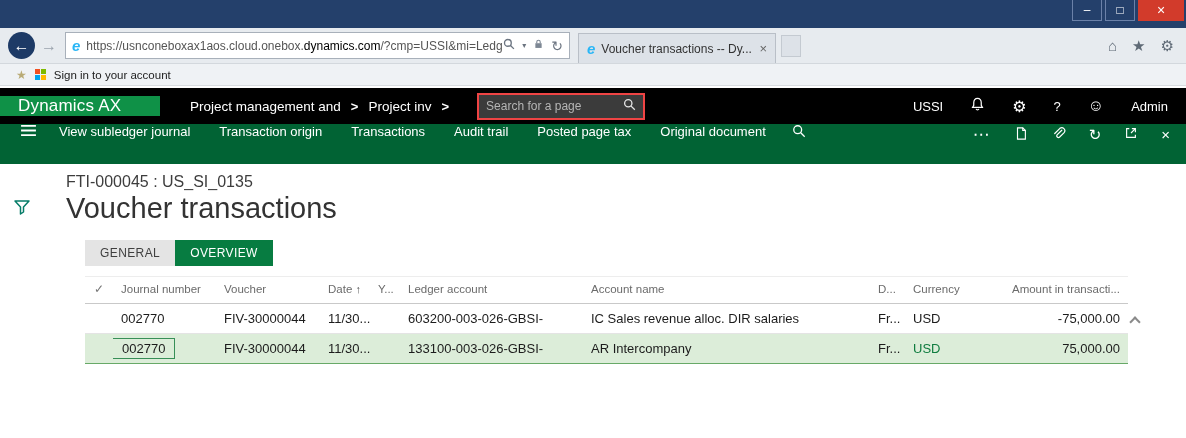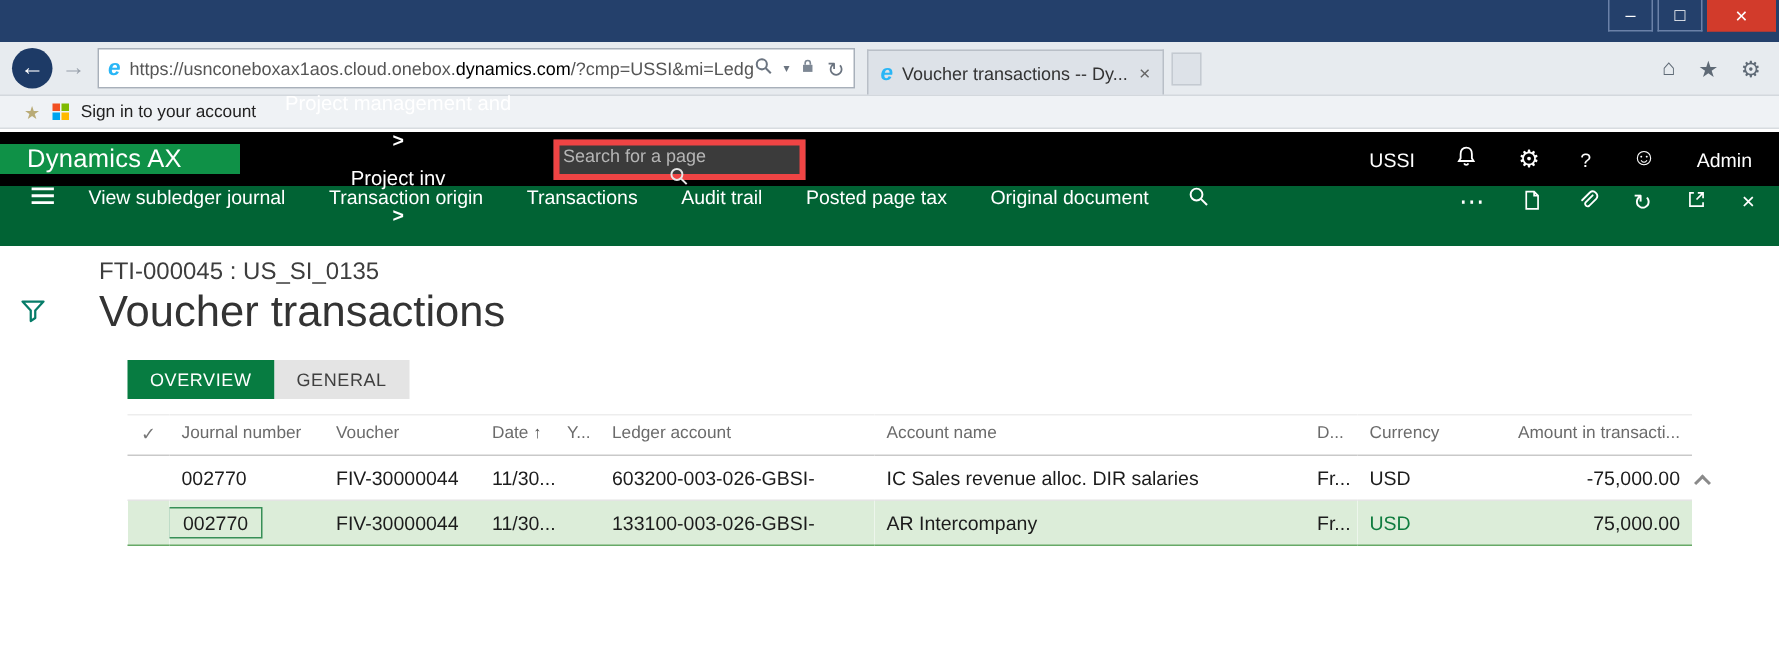--- a/index.html
+++ b/index.html
@@ -40,24 +40,24 @@
              padding-left: 16px; gap: 8px; font-size: 11.5px; color: #222; }
   .fav-star { color: #b9ab76; font-size: 12px; }
   .ms-logo { display: grid; grid-template-columns: 5px 5px; grid-template-rows: 5px 5px; gap: 1px; }
   .ms-logo span { display: block; }
   .gap-strip { height: 2px; background: #fff; }
 
   
   .app-header { height: 36px; background: #000; display: flex; align-items: center; color: #fff; }
   .logo-block { width: 160px; background: #0f9147; display: flex; align-items: center; padding-left: 18px;
                 font-size: 17px; letter-spacing: 0.2px; }
-  .crumbs { display: flex; align-items: center; margin-left: 30px; gap: 10px; font-size: 13.5px; white-space: nowrap; flex-direction: column; }
+  .crumbs { display: flex; align-items: center; margin-left: 30px; gap: 10px; font-size: 13.5px; white-space: nowrap; }
   .crumb-sep { font-weight: bold; font-size: 13px; }
   .hdr-search { margin-left: 28px; align-self: center; width: 168px; height: 27px; background: #3b3b3b;
-                border: 4px solid #ef4444; display: flex; align-items: center; padding: 0 7px; flex-direction: column; }
+                border: 2px solid #ef4444; display: flex; align-items: center; padding: 0 7px; }
   .hdr-search input { flex: 1; background: transparent; border: none; outline: none; color: #ddd; font-size: 12px;
                       font-family: "Liberation Sans", sans-serif; min-width: 0; }
   .hdr-search input::placeholder { color: #b5b5b5; }
   .hdr-right { margin-left: auto; display: flex; align-items: center; gap: 27px; padding-right: 18px; font-size: 13px; }
   .hdr-glyph { font-size: 16px; }
 
   
   .action-pane { height: 40px; background: #016334; display: flex; align-items: flex-start; color: #fff; font-size: 13px; }
   .menu-btn { padding: 0 12px 0 20px; display: flex; align-items: center; }
   .ap-items { display: flex; list-style: none; gap: 29px; margin-left: 10px; white-space: nowrap; }
@@ -237,22 +237,22 @@
       <svg width="18" height="18" viewBox="0 0 18 18">
           <path d="M2 3h14l-5.5 6v5l-3 2v-7z" fill="none" stroke="#067c68" stroke-width="1.5" stroke-linejoin="round"></path>
         </svg>
     </span>
 
     <div class="main">
       <div class="record-id">FTI-000045 : US_SI_0135</div>
       <div class="page-title">Voucher transactions</div>
 
       <div class="tabs">
+        <div class="tab">GENERAL</div>
         <div class="tab active">OVERVIEW</div>
-        <div class="tab">GENERAL</div>
       </div>
 
       <table class="grid">
         <colgroup>
           <col style="width:28px">
             <col style="width:103px">
             <col style="width:104px">
             <col style="width:50px">
           <col style="width:30px">
             <col style="width:183px">

